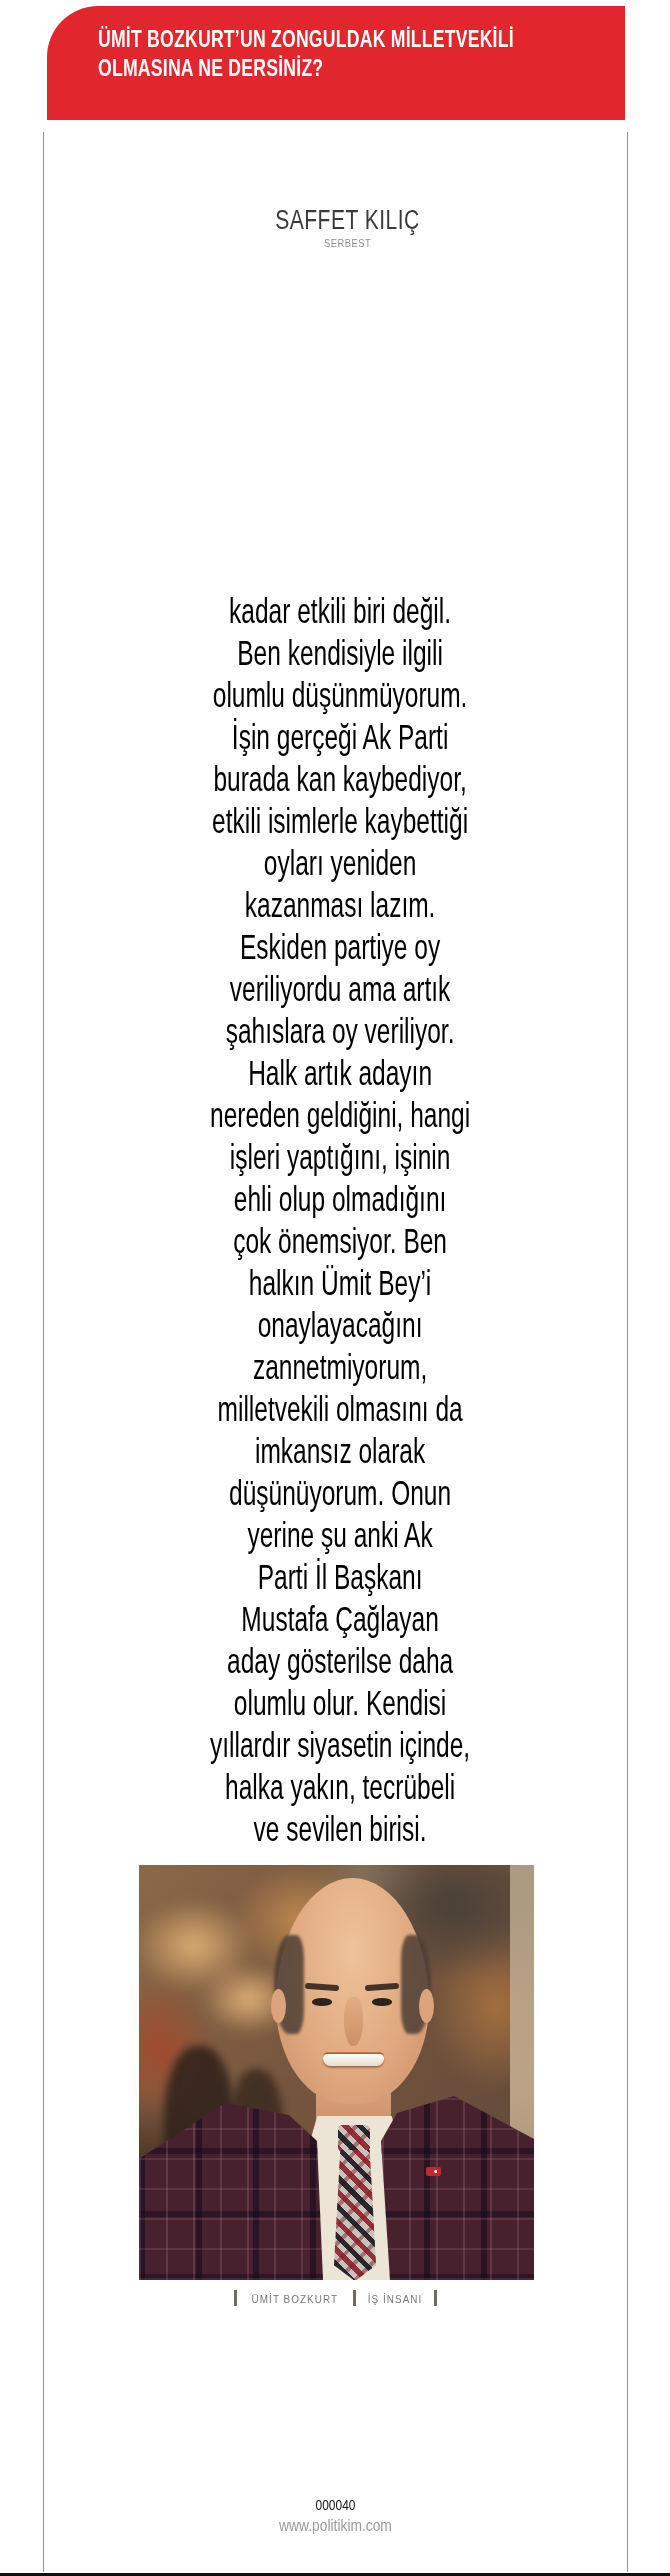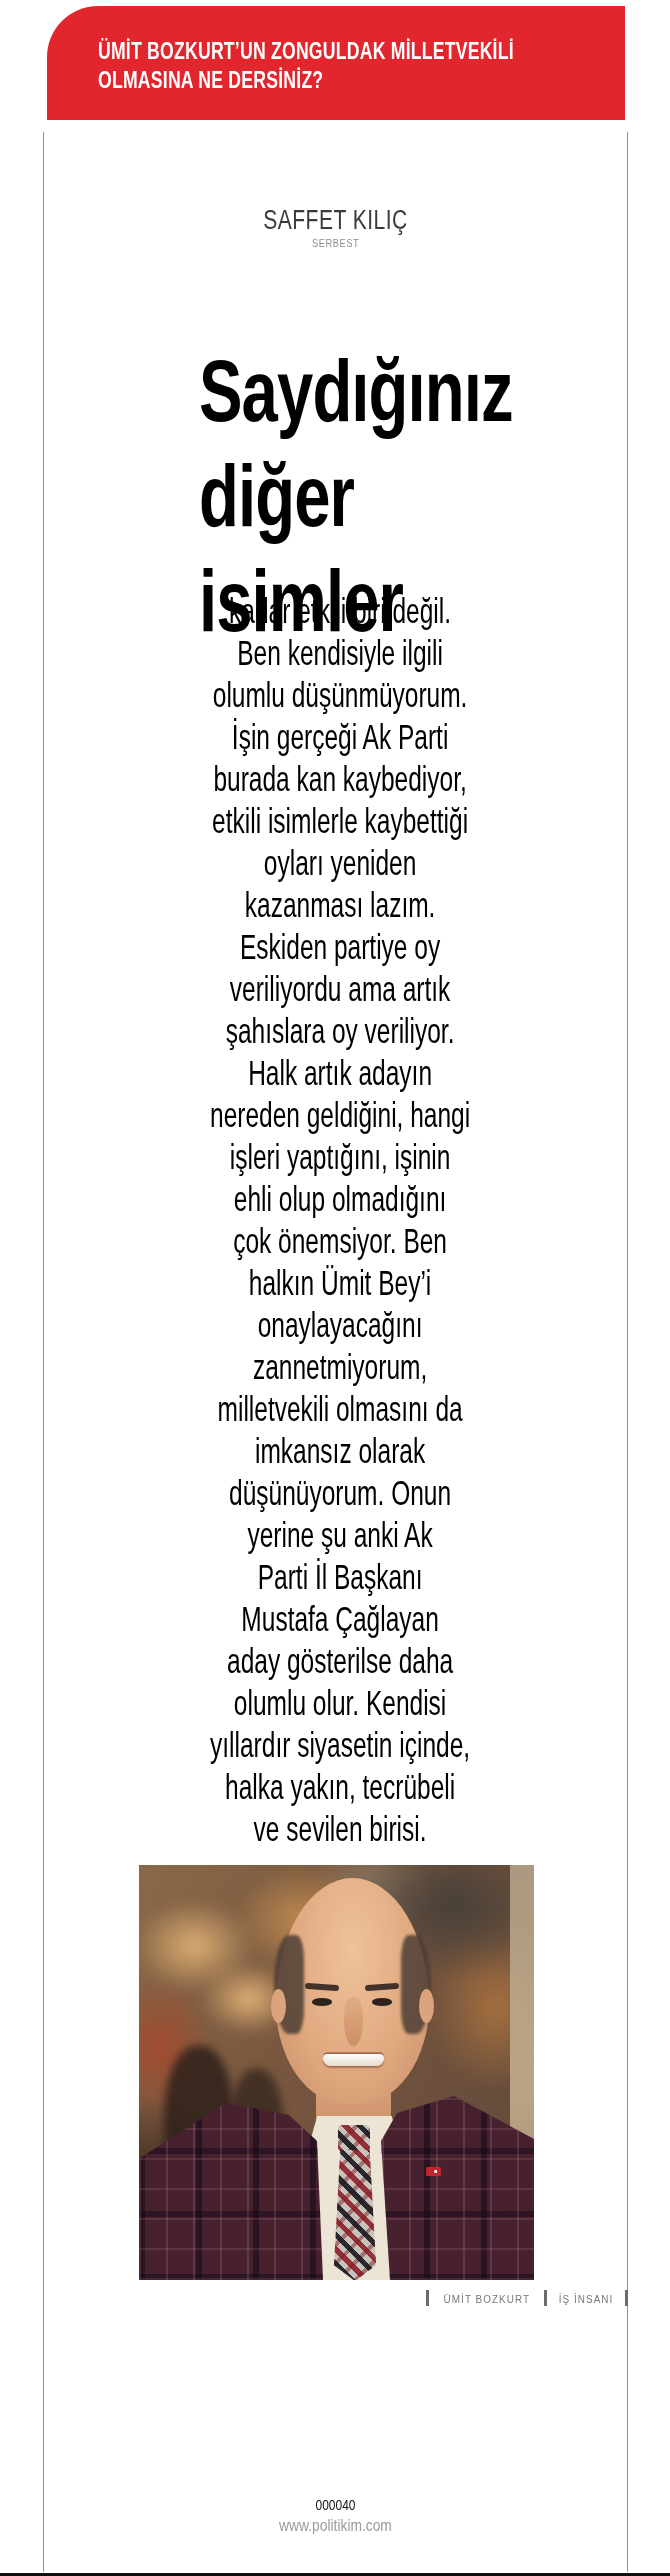--- a/index.html
+++ b/index.html
@@ -2,31 +2,31 @@
 <html style="font-size:9.3px"><head>
 <meta charset="utf-8">
 <style>
   html,body{margin:0;padding:0;background:#ffffff;}
   .page{position:relative;width:671px;height:2576px;background:#ffffff;overflow:hidden;
         font-family:"Liberation Sans",sans-serif;}
 
   
   .banner{position:absolute;left:47px;top:5.8px;width:578px;height:114px;
           background:#e2262d;border-radius:51px 0 0 0;box-sizing:border-box;
-          padding:30px 0 0 51px;}
+          padding:18px 0 0 51px;}
   .banner-line{font-weight:700;font-size:24.5px;line-height:29px;color:#ffffff;
           white-space:nowrap;transform:scaleX(.72);transform-origin:0 50%;letter-spacing:0.3px;}
 
   
   .frame-rule{position:absolute;top:132px;height:2440px;width:1.2px;background:#8f8f8f;}
   .frame-rule.left{left:43px;}
   .frame-rule.right{left:627px;}
 
   
-  .byline{position:absolute;left:43px;top:206px;width:585px;text-align:center;}
+  .byline{position:absolute;left:43px;top:206px;width:585px;text-align:center;padding-left:12px;}
   .byline-name{font-size:27px;line-height:29px;color:#3a3a3a;font-weight:400;
           letter-spacing:0.6px;transform:scaleX(.78);transform-origin:50% 50%;white-space:nowrap;}
   .byline-role{font-size:11px;line-height:14px;color:#8d8d8d;margin-top:0.6px;
           letter-spacing:0.6px;transform:scaleX(.85);transform-origin:50% 50%;}
 
   
   .headline{position:absolute;left:199px;top:338px;}
   .headline-line{font-weight:700;font-size:87px;line-height:105px;color:#000;
           letter-spacing:-1.2px;white-space:nowrap;transform:scaleX(.75);transform-origin:0 50%;}
 
@@ -89,21 +89,21 @@
   .ph-eye{width:20px;height:7.6px;background:#2d221c;border-radius:50%;top:120px;}
   .ph-eye.yl{left:36px;} .ph-eye.yr{left:96px;}
   .ph-nose{left:68px;top:119px;width:18.7px;height:49px;filter:blur(0.6px);
     background:linear-gradient(#e2ad83,#cd8f66);border-radius:40% 40% 50% 50%;}
   .ph-mouth{left:47px;top:176px;width:61px;height:11.7px;border-radius:4.7px 4.7px 8.2px 8.2px;
     background:linear-gradient(#fdfdfb,#e6dccd);
     box-shadow:0 -1.7px 0 #a2664b,0 1.7px 1.7px rgba(110,55,35,.55);}
 
   
   .caption{position:absolute;left:43px;top:2288px;width:585px;height:20px;
-    display:flex;justify-content:flex-end;align-items:center;gap:7px;}
+    display:flex;justify-content:center;align-items:center;gap:7px;}
   .caption-bar{width:2.9px;height:16.3px;background:#6f6a66;}
   .caption-text{font-size:11.7px;color:#7b7672;letter-spacing:1.2px;white-space:nowrap;
     transform:scaleX(.85);transform-origin:50% 50%;}
 
   
   .footer-code{position:absolute;left:43px;top:2497px;width:585px;text-align:center;
     font-size:14.6px;line-height:16.3px;color:#151515;transform:scaleX(.82);transform-origin:50% 50%;}
   .footer-site{position:absolute;left:43px;top:2517px;width:585px;text-align:center;
     font-size:15.7px;line-height:17.5px;color:#9b9b9b;transform:scaleX(.88);transform-origin:50% 50%;}
 
@@ -120,25 +120,20 @@
   </div>
 
   <div class="frame-rule left" style="background: rgb(143, 143, 143);"></div>
   <div class="frame-rule right" style="background: rgb(143, 143, 143);"></div>
 
   <div class="byline">
     <div class="byline-name">SAFFET KILIÇ</div>
     <div class="byline-role">SERBEST</div>
   </div>
 
-  <div class="headline">
-      <div class="headline-line">Saydığınız</div>
-      <div class="headline-line">diğer</div>
-      <div class="headline-line">isimler</div>
-    </div>
 
   <div class="body-col">
       <div class="body-line">kadar etkili biri değil.</div>
       <div class="body-line">Ben kendisiyle ilgili</div>
       <div class="body-line">olumlu düşünmüyorum.</div>
       <div class="body-line">İşin gerçeği Ak Parti</div>
       <div class="body-line">burada kan kaybediyor,</div>
       <div class="body-line">etkili isimlerle kaybettiği</div>
       <div class="body-line">oyları yeniden</div>
       <div class="body-line">kazanması lazım.</div>

